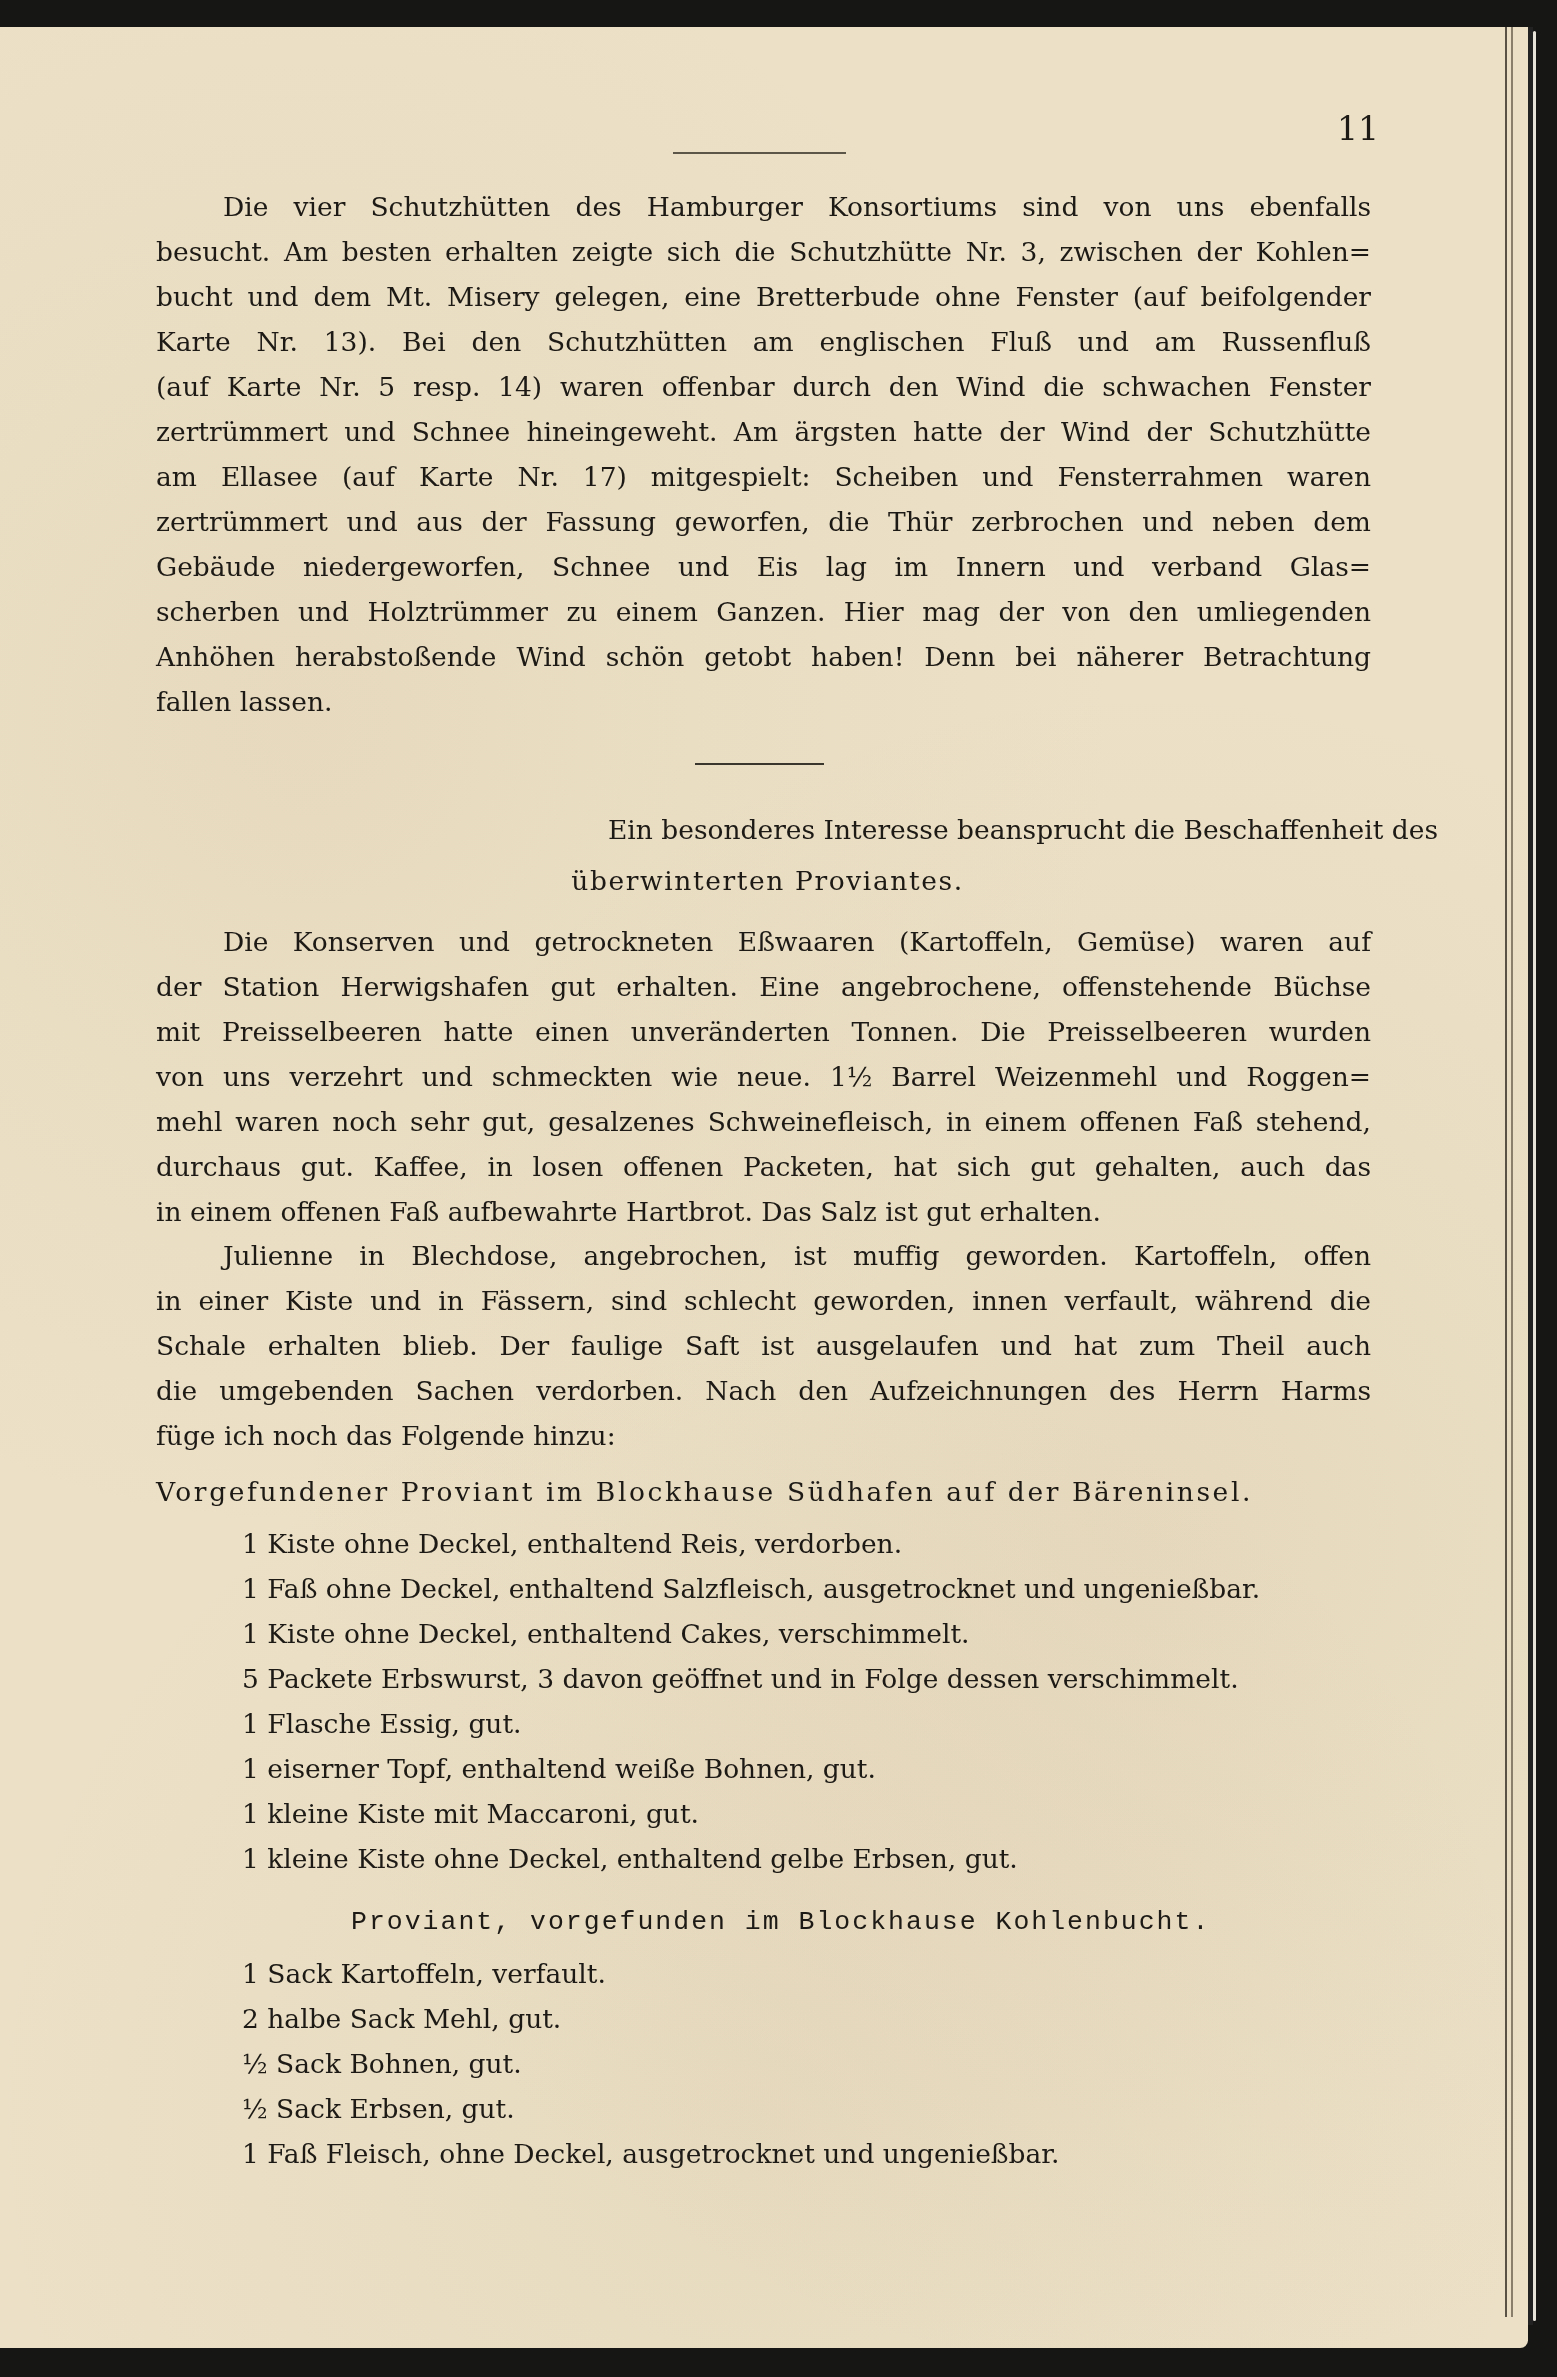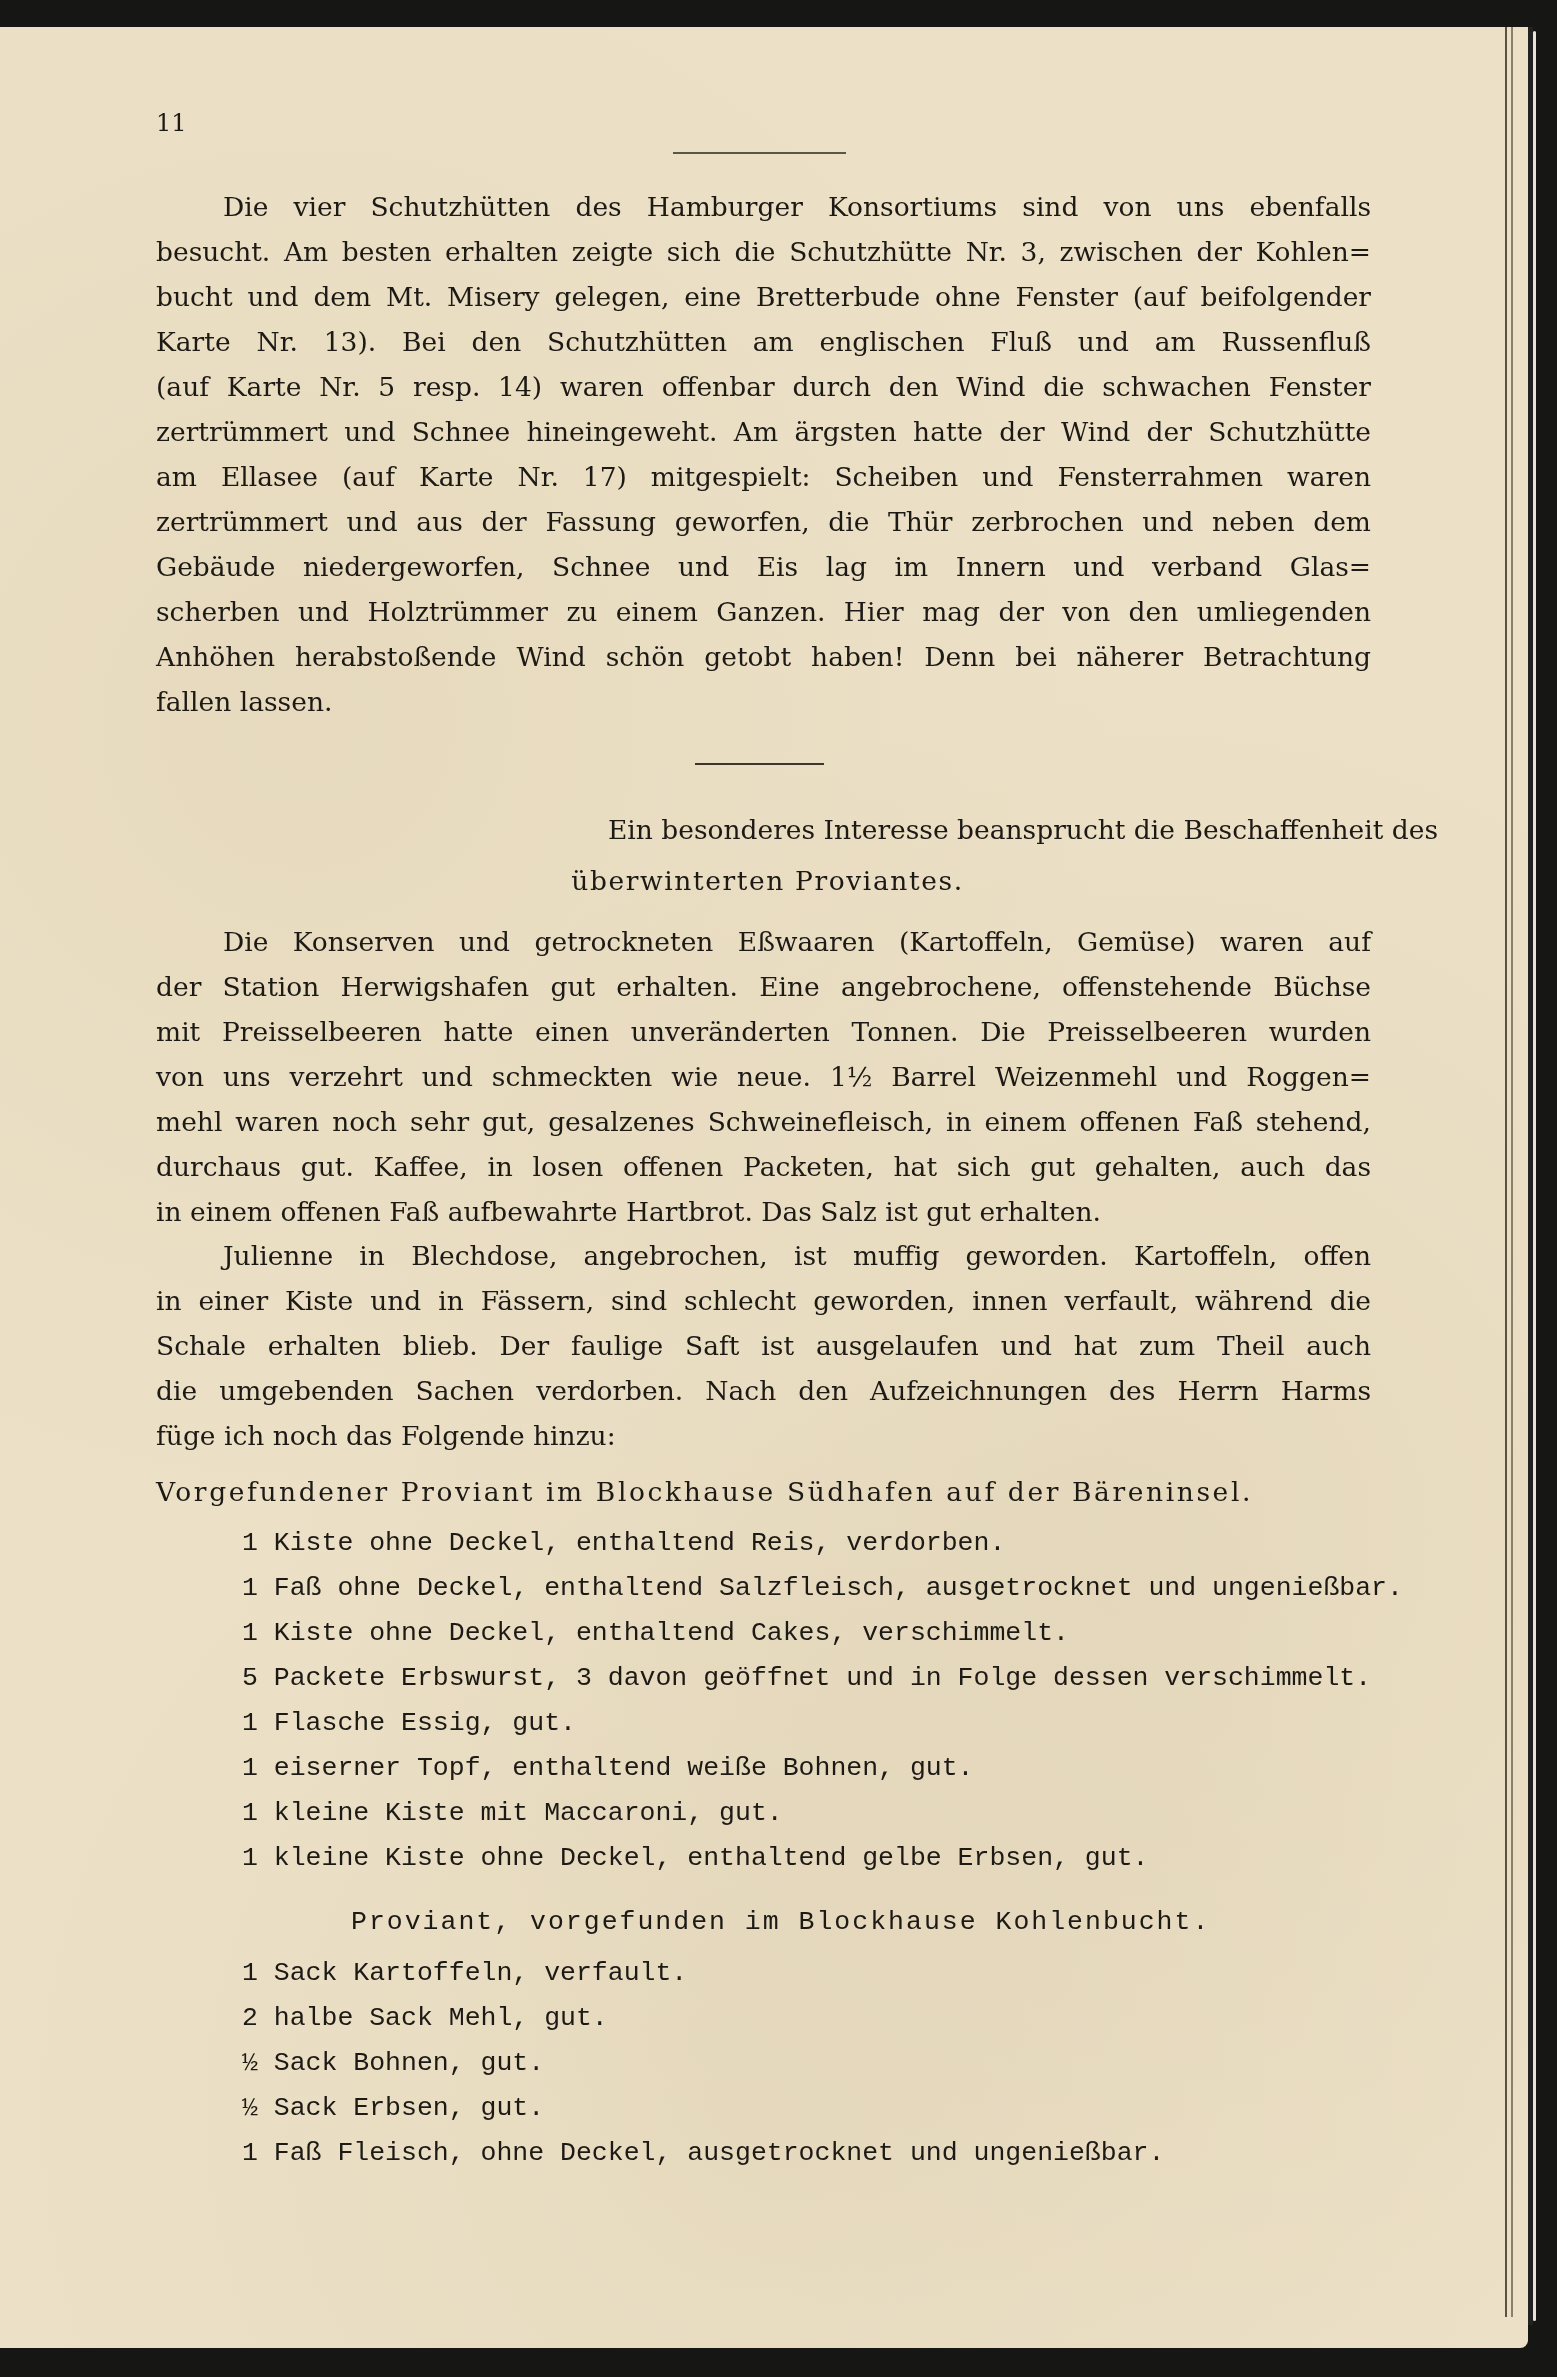--- a/index.html
+++ b/index.html
@@ -46,22 +46,22 @@
       width: 1215px;
       font-family: "DejaVu Serif", "Liberation Serif", serif;
       color: #1d1a16;
       font-size: 26.5px;
     }
     .page-number {
       position: absolute;
       left: 0;
       width: 1223px;
       top: 109px;
-      text-align: left;
-      font-size: 24px;
+      text-align: right;
+      font-size: 33px;
     }
     .page-number-rule {
       position: absolute;
       left: 517px;
       top: 152px;
       width: 173px;
       height: 1.6px;
       background: #5c5649;
     }
     .para {
@@ -111,21 +111,20 @@
       position: absolute;
       left: 86px;
       margin: 0;
       padding: 0;
       list-style: none;
     }
     .list li {
       height: 45px;
       line-height: 45px;
       white-space: nowrap;
-      font-family: Liberation Mono, monospace;
     }
     .list-1 { top: 1521px; }
     .list-title-2 {
       position: absolute;
       left: 195px;
       top: 1907px;
       letter-spacing: 2px;
       white-space: nowrap;
       font-family: Liberation Mono, monospace;
     }

